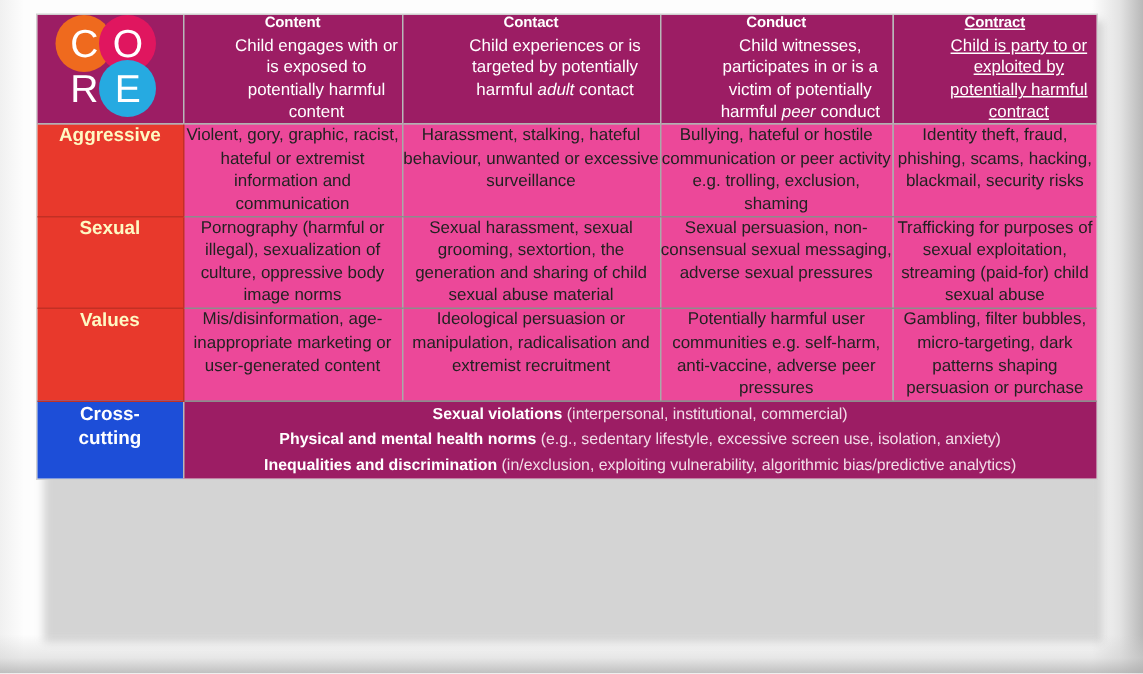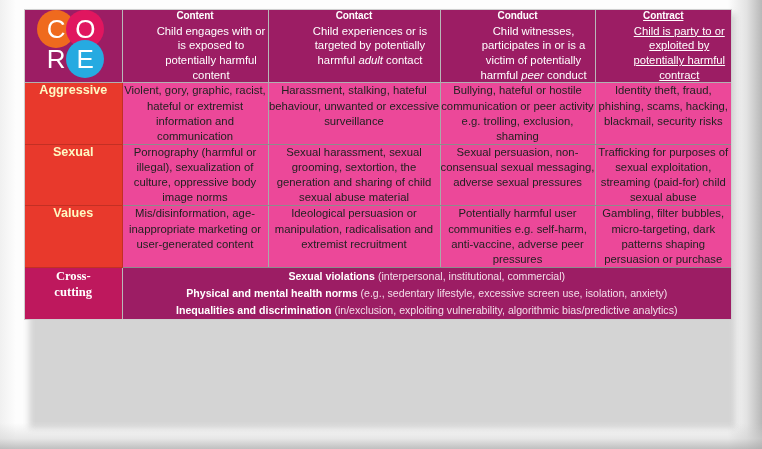--- a/index.html
+++ b/index.html
@@ -156,30 +156,29 @@
     padding: 6px 7px 7px 7px;
     border-right: 1px solid #a9a9a9;
     border-bottom: 1px solid #8c8c8c;
     vertical-align: top;
     margin-top: 48px;
   }
   .cell:last-child { border-right: none; }
 
   
   .xc-label {
-    background: #be185d;
+    background: #1d4ed8;
     color: #ffffff;
     font-weight: bold;
     font-size: 12.6px;
     text-align: center;
     vertical-align: middle;
     padding: 6px 4px;
     border-right: 1px solid #b8b8b8;
     line-height: 1.28;
-    font-family: Liberation Serif, serif;
   }
   .xc-body {
     background: #9c1d64;
     color: #f2dce8;
     text-align: center;
     vertical-align: middle;
     padding: 10px 8px 12px 8px;
     font-size: 10.6px;
     line-height: 1.62;
   }

